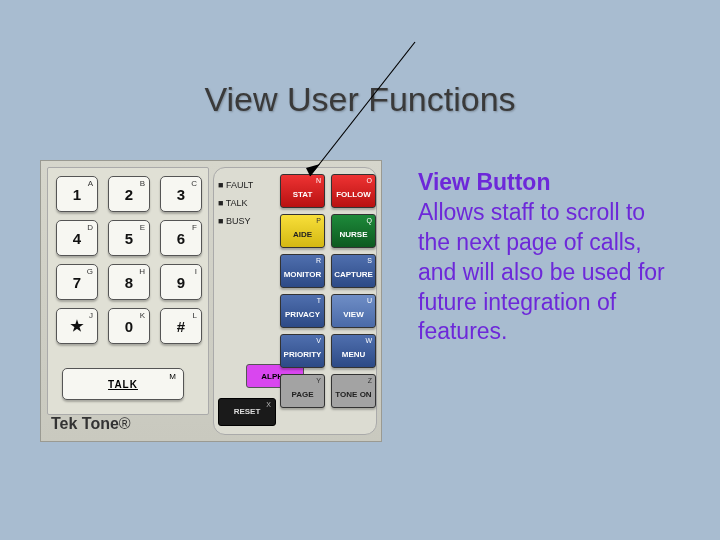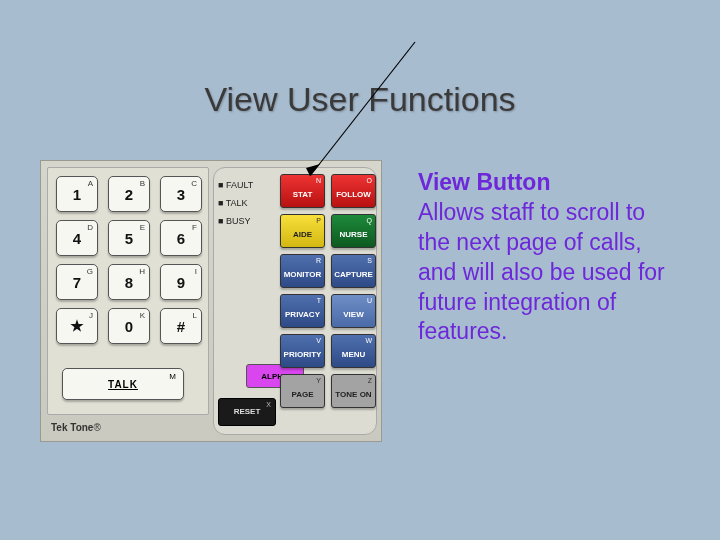--- a/index.html
+++ b/index.html
@@ -49,21 +49,21 @@
   .annot line{stroke:#000;stroke-width:1.2}
   .annot polygon{fill:#000}
 
   
   .panel-left{
     position:absolute;left:6px;top:6px;width:160px;bottom:26px;
     background:#e0e0d5;border:1px solid #aaa;border-radius:2px;
   }
   .brand{
     position:absolute;left:10px;bottom:8px;
-    font-size:10px;color:#333;text-align:center;
+    font-size:16px;color:#333;text-align:center;
   }
   .brand b{font-weight:bold}
   .keypad{
     position:absolute;left:8px;top:8px;
     display:grid;grid-template-columns:repeat(3,42px);grid-auto-rows:36px;
     gap:8px 10px;
   }
   .key{
     background:#f7f7f2;border:1px solid #555;border-radius:5px;
     box-shadow:0 2px 2px rgba(0,0,0,.25);

